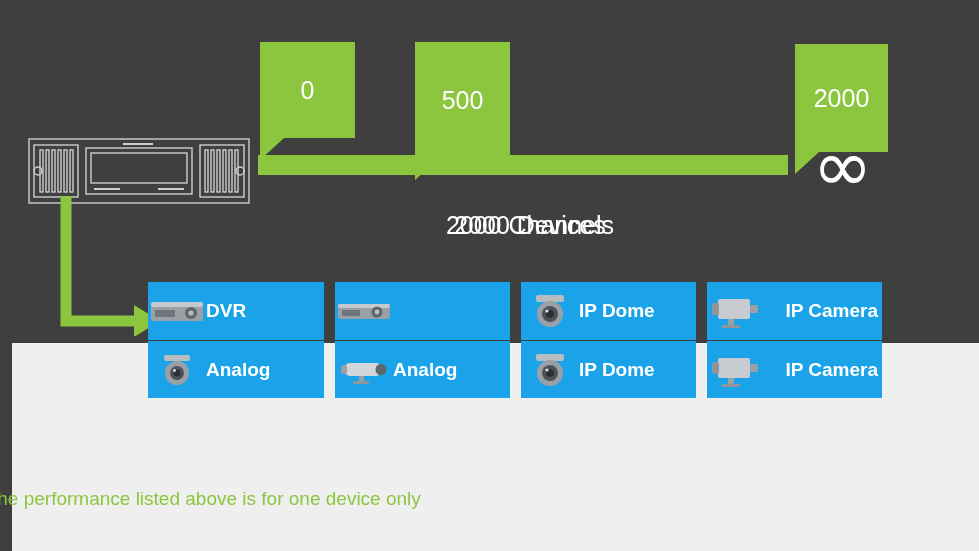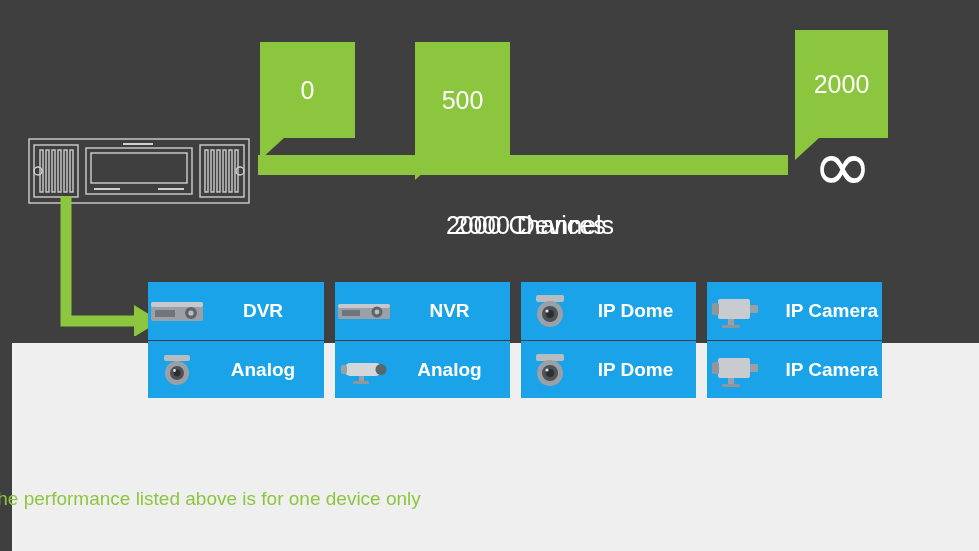--- a/index.html
+++ b/index.html
@@ -56,21 +56,21 @@
     width: 0;
     height: 0;
     border-left: 0 solid transparent;
     border-right: 24px solid transparent;
     border-top: 22px solid #8cc63e;
   }
   .bubble-0 { left: 260px; top: 42px; width: 95px; height: 96px; }
   .bubble-0 .tail { left: 0px; }
   .bubble-500 { left: 415px; top: 42px; width: 95px; height: 116px; }
   .bubble-500 .tail { left: 0px; }
-  .bubble-2000 { left: 795px; top: 30px; width: 93px; height: 108px; }
+  .bubble-2000 { left: 795px; top: 44px; width: 93px; height: 108px; }
   .bubble-2000 .tail { left: 0px; bottom: -22px; }
 
   
   .track {
     position: absolute;
     left: 258px;
     top: 155px;
     width: 530px;
     height: 20px;
     background: #8cc63e;
@@ -132,21 +132,20 @@
     position: absolute;
     background: #1aa3e8;
     color: #ffffff;
     font-size: 19px;
     font-weight: bold;
     display: flex;
     align-items: center;
   }
   .tile .tile-label {
     flex: 1;
-    text-align: center;
     padding-right: 4px;
   }
   .tile .tile-icon {
     width: 58px;
     height: 40px;
     flex: none;
     display: flex;
     align-items: center;
     justify-content: center;
   }
@@ -263,21 +262,20 @@
   <div class="tile t-nvr">
     <span class="tile-icon">
       <svg width="54" height="30" viewBox="0 0 54 30" xmlns="http://www.w3.org/2000/svg">
         <rect x="1" y="8" width="52" height="15" rx="2" fill="#9aa0a6"></rect>
         <rect x="1" y="8" width="52" height="4" rx="2" fill="#c5c9cd"></rect>
         <rect x="5" y="14" width="18" height="6" fill="#6f757a"></rect>
         <circle cx="40" cy="16" r="5.5" fill="#5f666b"></circle>
         <circle cx="40" cy="16" r="2.4" fill="#b9bec2"></circle>
       </svg>
     </span>
-    <span class="tile-label">NVR</span>
   </div>
 
   <div class="tile t-ipdome1">
     <span class="tile-icon">
       <svg width="40" height="38" viewBox="0 0 40 38" xmlns="http://www.w3.org/2000/svg">
         <rect x="6" y="3" width="28" height="7" rx="2" fill="#b7bcc0"></rect>
         <circle cx="20" cy="22" r="13" fill="#9aa0a6"></circle>
         <circle cx="20" cy="22" r="8" fill="#4c5256"></circle>
         <circle cx="20" cy="22" r="4" fill="#2b2f31"></circle>
         <circle cx="17" cy="19" r="1.6" fill="#dfe2e4"></circle>

